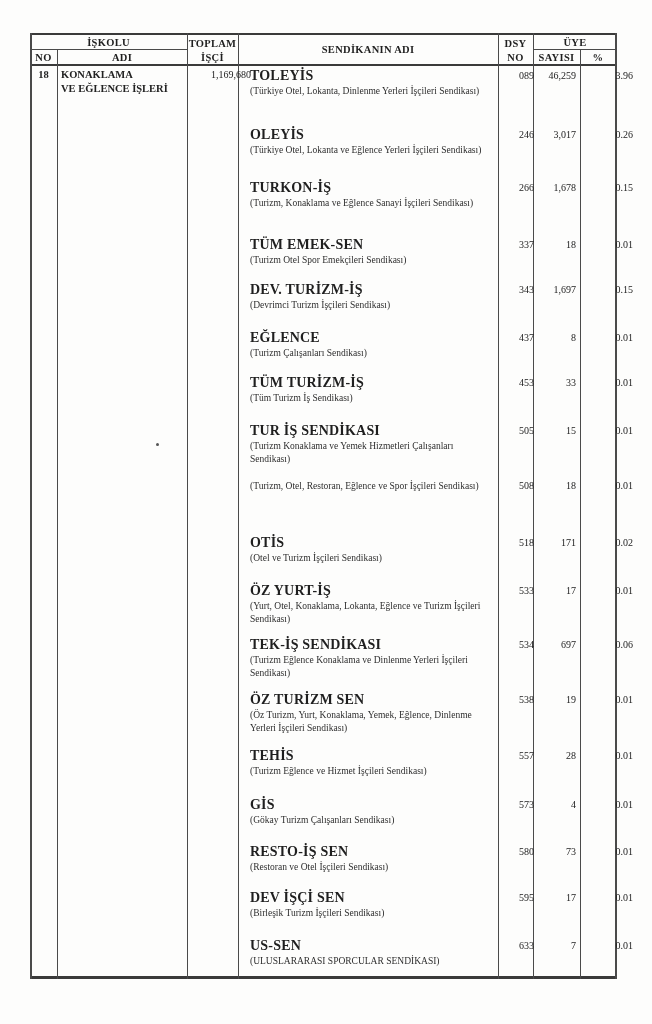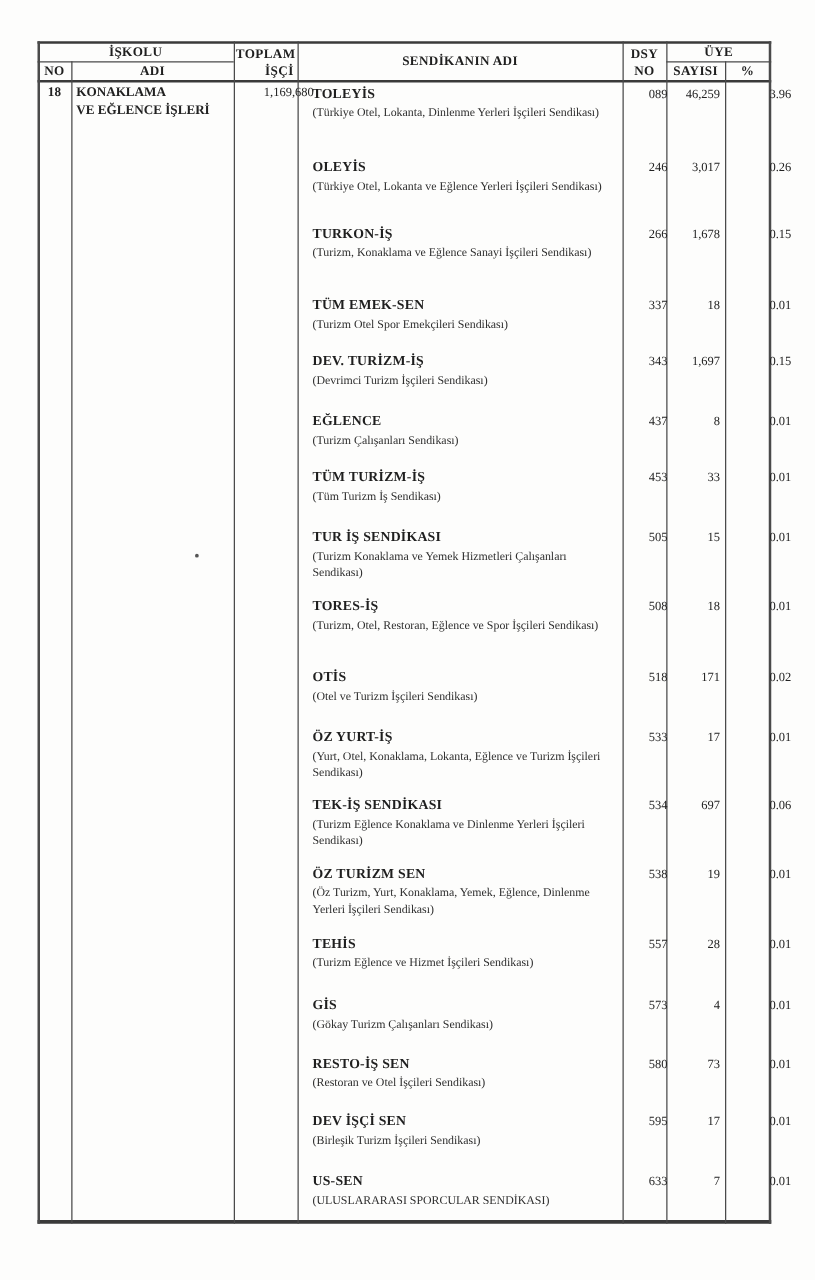--- a/index.html
+++ b/index.html
@@ -59,21 +59,21 @@
     width: 587px;
   }
   .u-text {
     position: absolute;
     left: 220px;
     width: 242px;
     top: 0;
   }
   .u-name {
     font-weight: bold;
-    font-size: 11px;
+    font-size: 14px;
     line-height: 15px;
     color: #1f1f1f;
     letter-spacing: 0.2px;
     white-space: nowrap;
   }
   .u-desc {
     font-size: 9.5px;
     line-height: 13px;
     color: #2e2e2e;
     margin-top: 2px;
@@ -116,21 +116,21 @@
     <div class="vline" style="left:208px; top:0; height:946px;"></div>
     <div class="vline" style="left:468px; top:0; height:946px;"></div>
     <div class="vline" style="left:503px; top:0; height:946px;"></div>
     <div class="vline" style="left:550px; top:16px; height:930px;"></div>
     <div class="vline" style="left:585px; top:0; height:946px; width:2px;"></div>
 
     <div class="hcell" style="left:0; top:3px; width:157px;">İŞKOLU</div>
     <div class="hcell" style="left:0; top:18px; width:27px;">NO</div>
     <div class="hcell" style="left:27px; top:18px; width:130px;">ADI</div>
     <div class="hcell" style="left:157px; top:4px; width:51px;">TOPLAM</div>
-    <div class="hcell" style="left:168px; top:18px; width:51px;">İŞÇİ</div>
+    <div class="hcell" style="left:157px; top:18px; width:51px;">İŞÇİ</div>
     <div class="hcell" style="left:208px; top:10px; width:260px;">SENDİKANIN ADI</div>
     <div class="hcell" style="left:468px; top:4px; width:35px;">DSY</div>
     <div class="hcell" style="left:468px; top:18px; width:35px;">NO</div>
     <div class="hcell" style="left:503px; top:3px; width:84px;">ÜYE</div>
     <div class="hcell" style="left:503px; top:18px; width:47px;">SAYISI</div>
     <div class="hcell" style="left:550px; top:18px; width:36px;">%</div>
 
     <div class="bcell bold center" style="left:0; top:35px; width:27px;">18</div>
     <div class="bcell bold" style="left:31px; top:35px; width:124px;">KONAKLAMA</div>
     <div class="bcell bold" style="left:31px; top:49px; width:124px;">VE EĞLENCE İŞLERİ</div>
@@ -206,21 +206,20 @@
     <div class="u-text">
       <div class="u-name">TUR İŞ SENDİKASI</div>
       <div class="u-desc">(Turizm Konaklama ve Yemek Hizmetleri Çalışanları Sendikası)</div>
     </div>
     <div class="u-dsy">505</div>
     <div class="u-members">15</div>
     <div class="u-pct">0.01</div>
   </div>
         <div class="union-entry" style="top: 445px;">
     <div class="u-text">
-      <div class="u-name">TORES-İŞ</div>
       <div class="u-desc">(Turizm, Otel, Restoran, Eğlence ve Spor İşçileri Sendikası)</div>
     </div>
     <div class="u-dsy">508</div>
     <div class="u-members">18</div>
     <div class="u-pct">0.01</div>
   </div>
         <div class="union-entry" style="top: 502px;">
     <div class="u-text">
       <div class="u-name">OTİS</div>
       <div class="u-desc">(Otel ve Turizm İşçileri Sendikası)</div>

